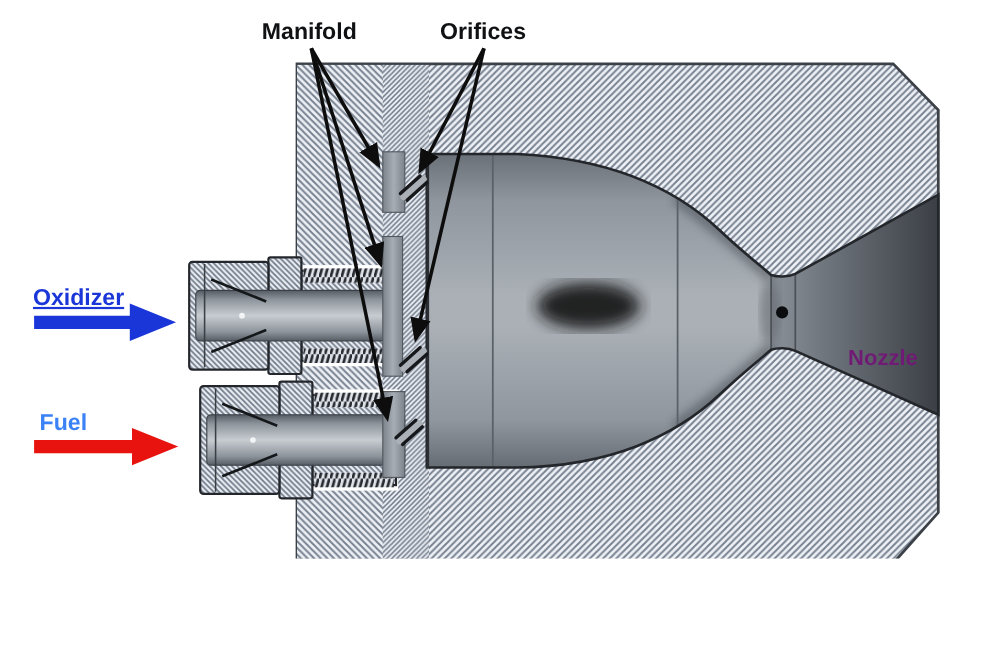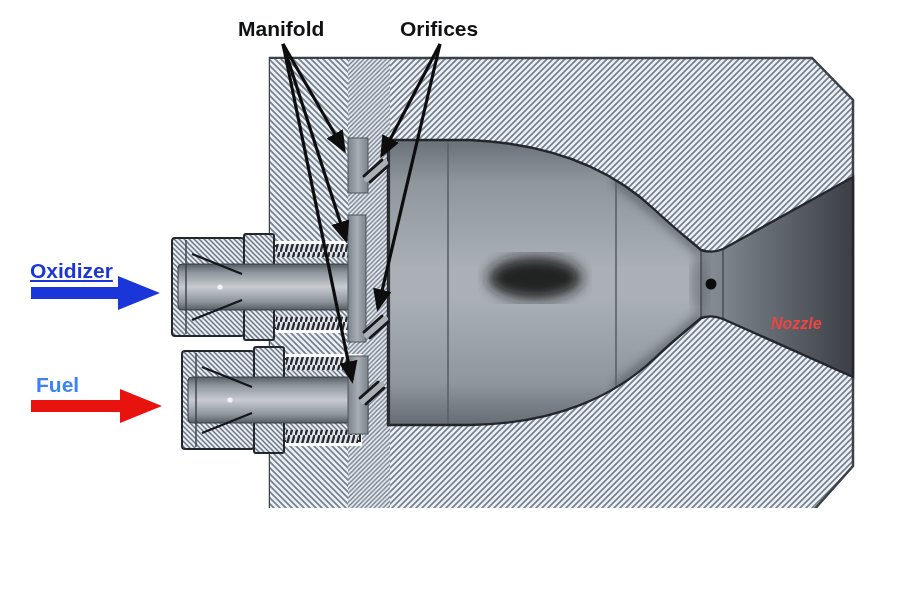--- a/index.html
+++ b/index.html
@@ -8,21 +8,21 @@
     font-family:"Liberation Sans",sans-serif;overflow:hidden;padding-left:48px;
   }
   #stage svg{position:absolute;left:0;top:0;}
   .label{
     position:absolute;font-weight:bold;color:#101113;line-height:1.1;
     white-space:nowrap;user-select:none;
   }
   .lbl-manifold{left:238px;top:17px;font-size:21px;}
   .lbl-orifices{left:400px;top:17px;font-size:21px;}
   .lbl-chamber{left:433px;top:315px;font-size:20px;color:#0d0e10;}
-  .lbl-nozzle{left:771px;top:315px;font-size:16px;color:#ef4444;font-style:italic;}
+  .lbl-nozzle{left:771px;top:315px;font-size:20px;color:#701a75;}
   .lbl-injector{left:329px;top:548px;font-size:20px;}
   .lbl-oxidizer{left:30px;top:259px;font-size:21px;color:#1b36d8;text-decoration:underline;text-align:right;}
   .lbl-fuel{left:36px;top:373px;font-size:21px;color:#3b82f6;}
   .watermark-logo{left:36px;top:536px;font-size:34px;color:#bcc63f;font-weight:bold;}
   .watermark-url{left:88px;top:551px;font-size:22px;color:#9dbb3a;font-weight:bold;letter-spacing:.5px;}
   .logo-dot{
     position:absolute;left:40px;top:545px;width:8px;height:8px;border-radius:50%;
     background:#ef9b1d;
   }
 </style>

